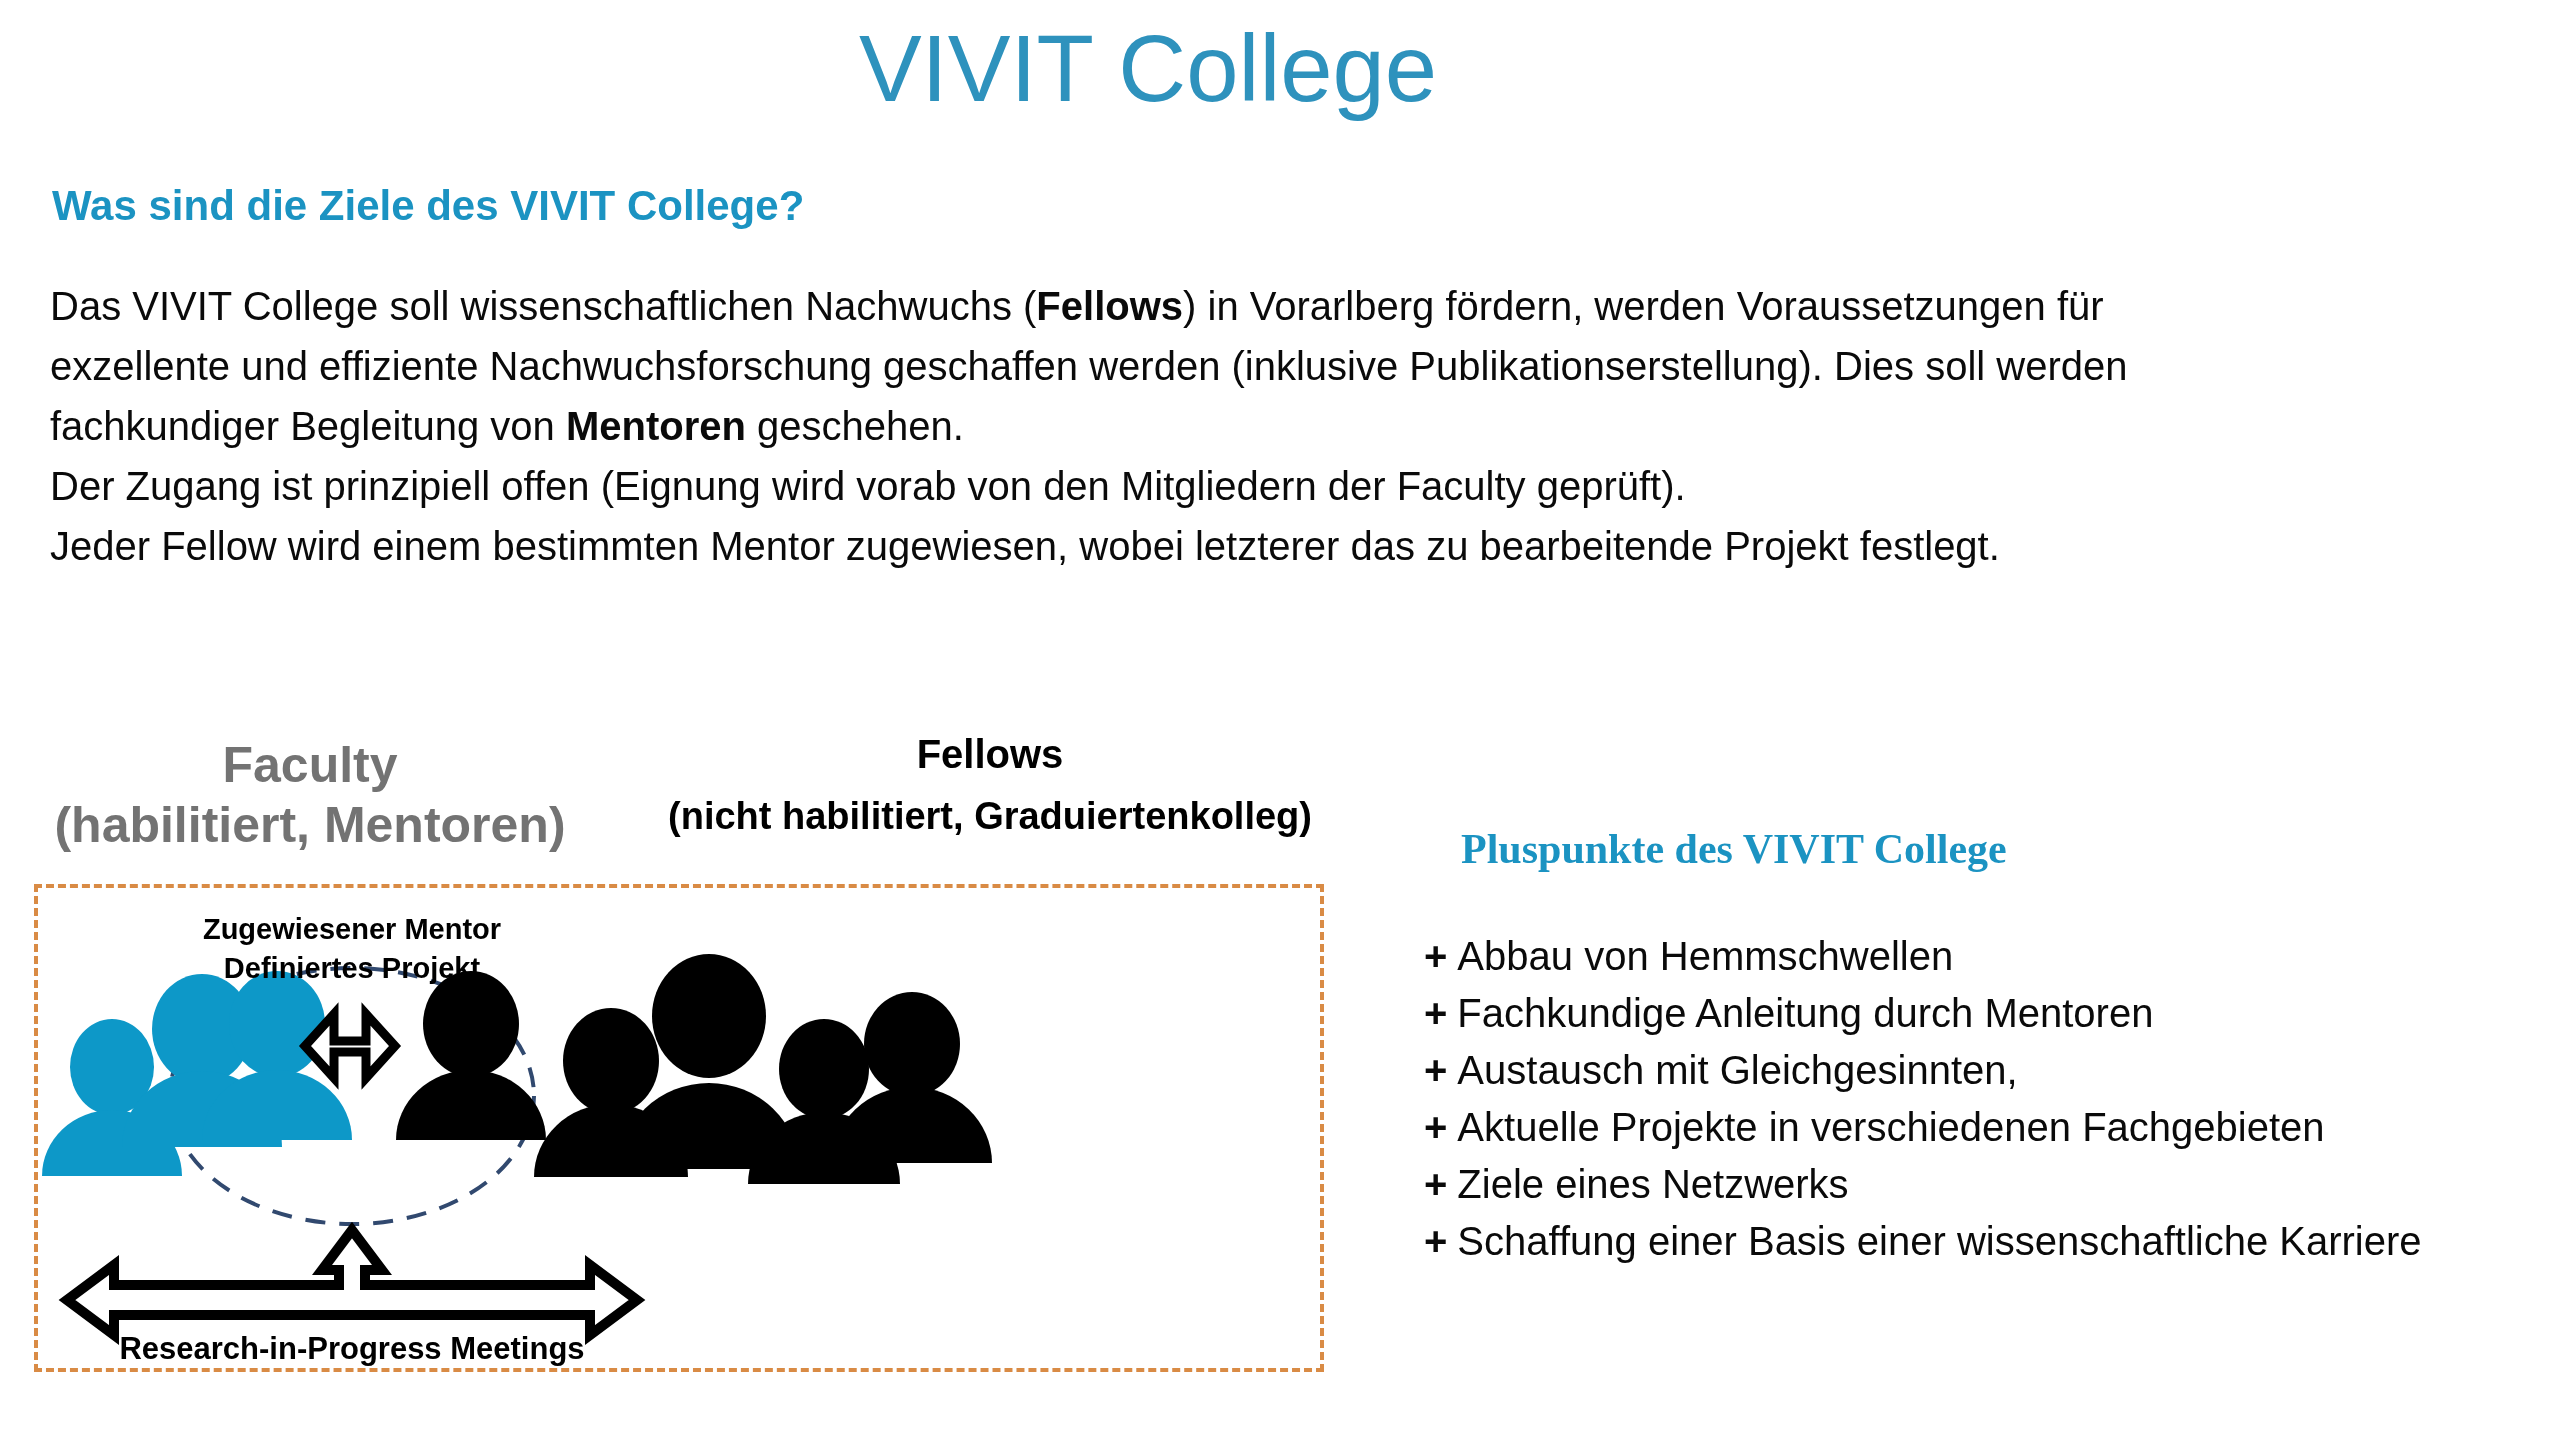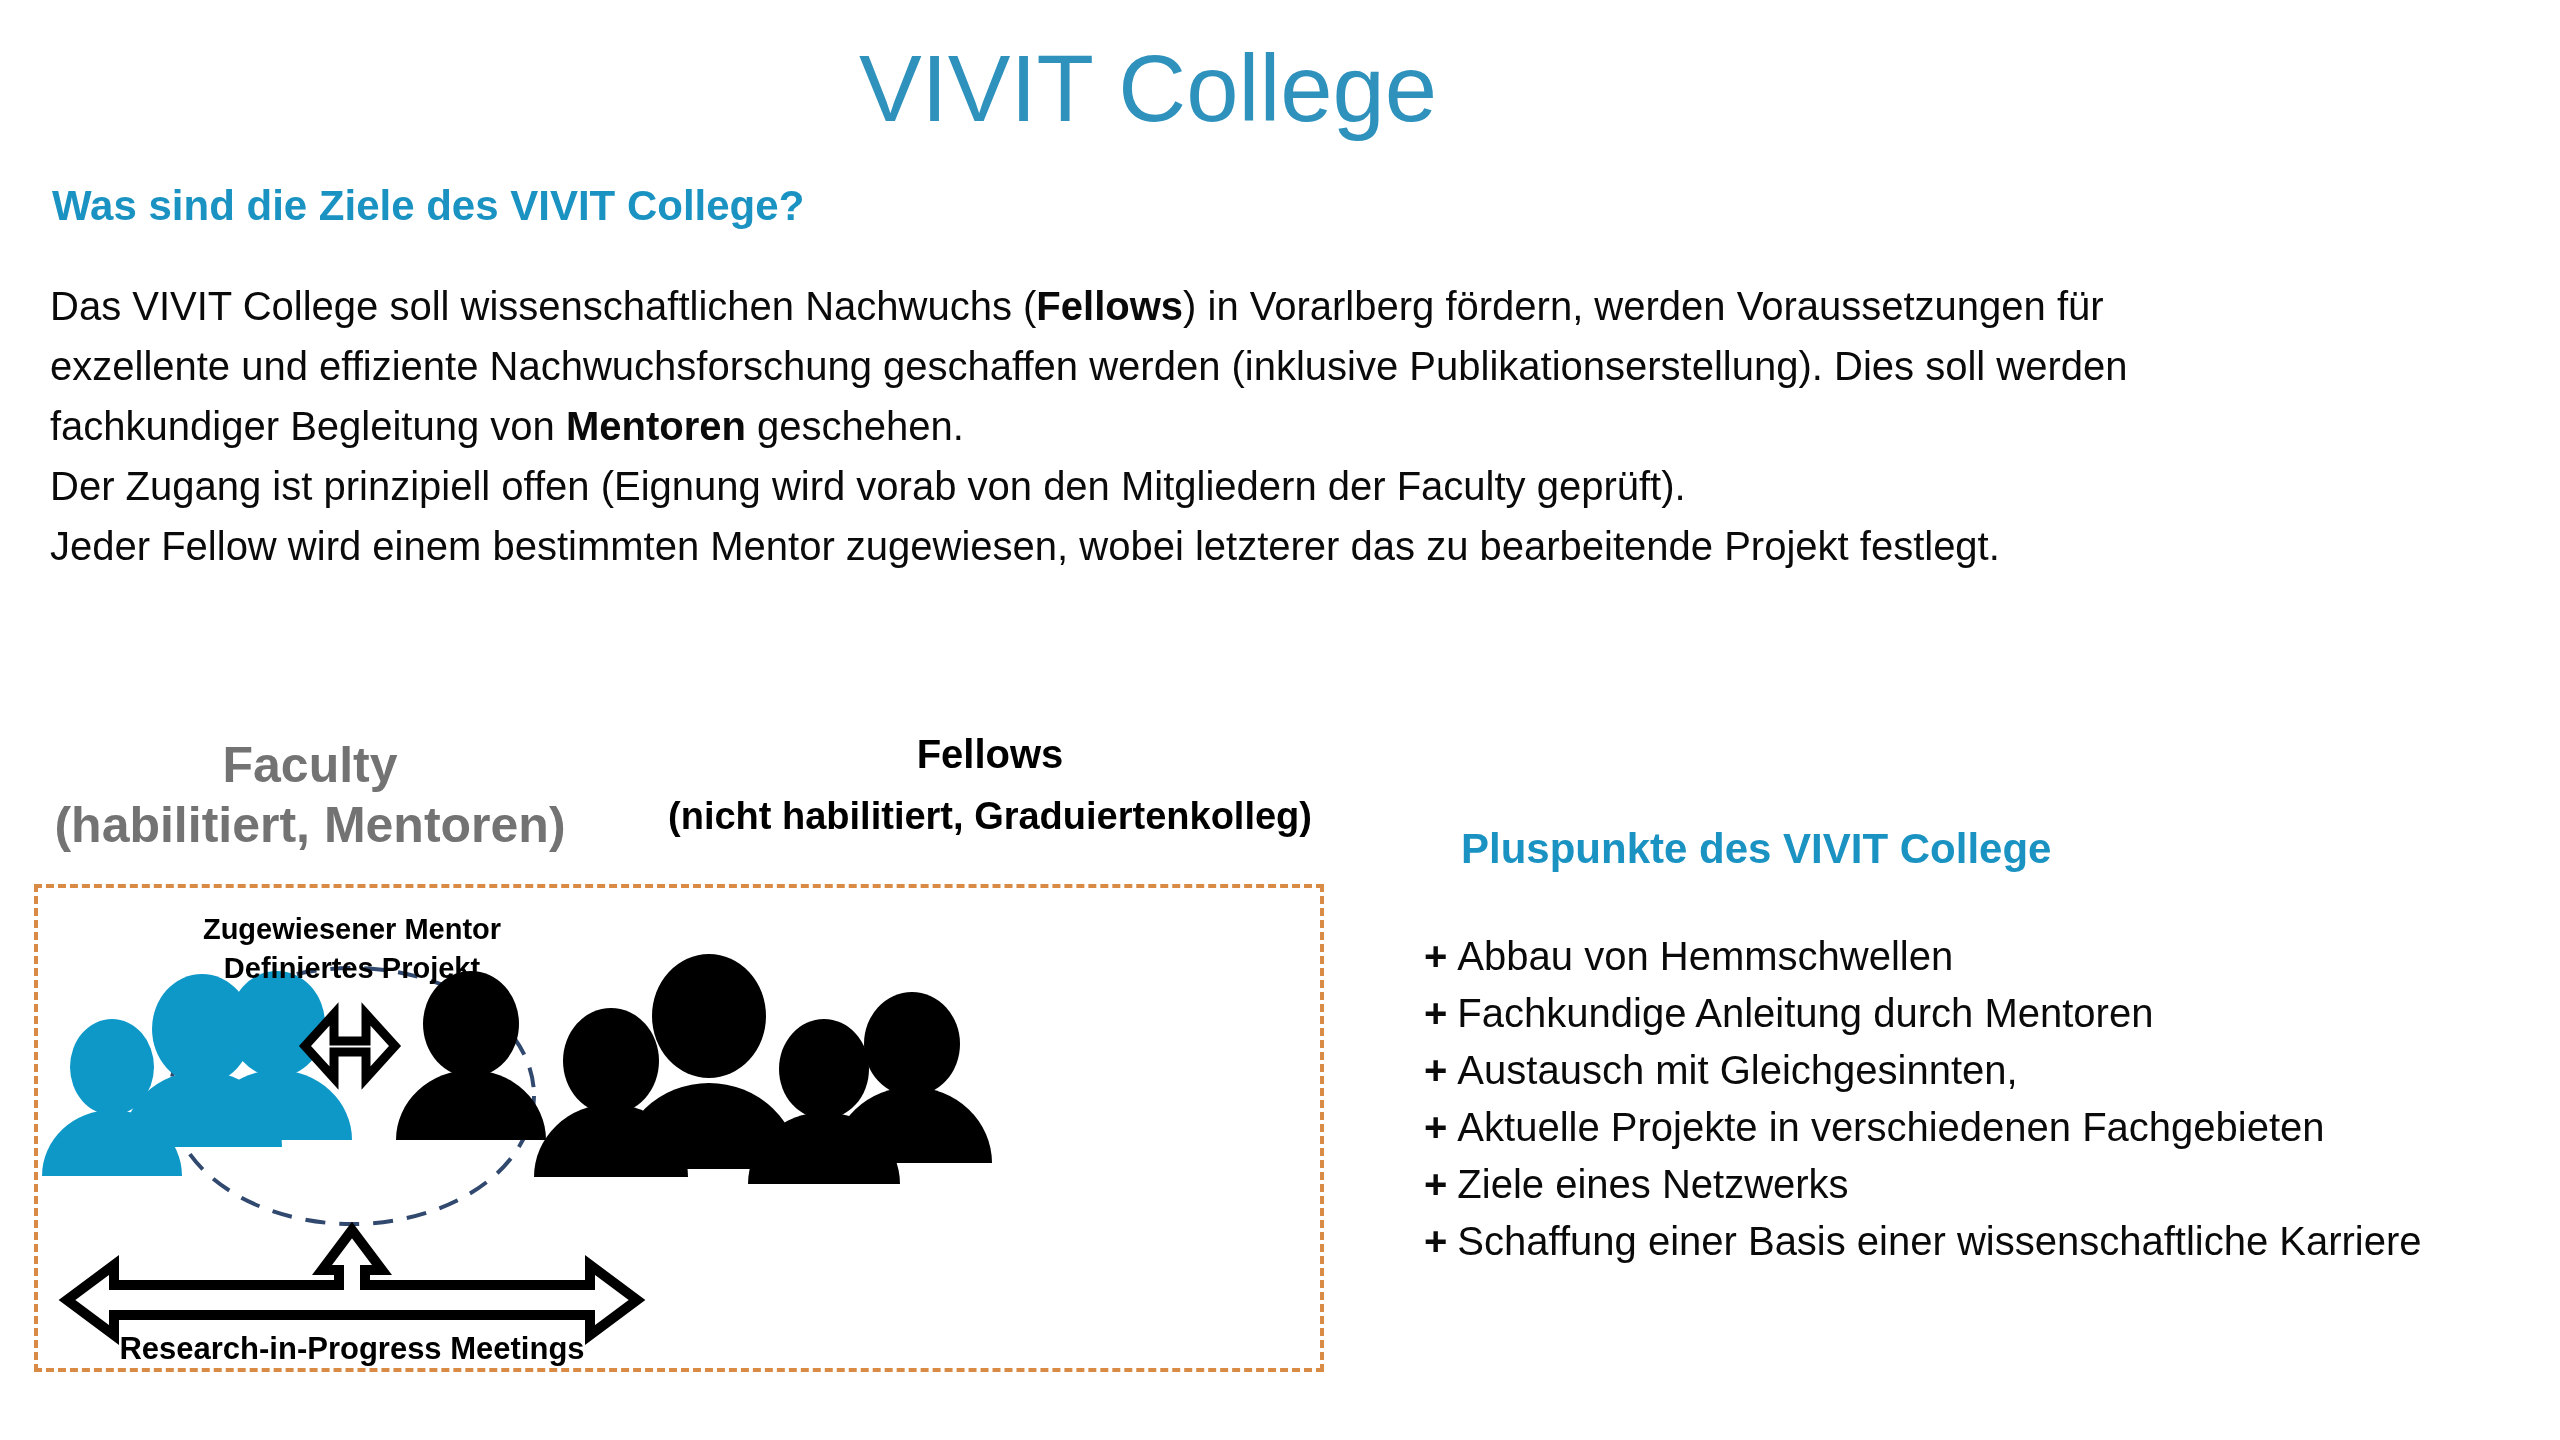--- a/index.html
+++ b/index.html
@@ -21,21 +21,20 @@
     position: absolute;
     top: 20px;
     left: 0;
     width: 2296px;
     text-align: center;
     font-size: 94px;
     line-height: 1.05;
     font-weight: 400;
     color: #2e92bd;
     letter-spacing: 0px;
-    margin-top: 20px;
   }
 
   
   #goals-heading {
     position: absolute;
     top: 182px;
     left: 52px;
     font-size: 42px;
     font-weight: bold;
     color: #1b93c2;
@@ -101,20 +100,21 @@
 
   
   #plus-heading {
     position: absolute;
     top: 825px;
     left: 1461px;
     font-size: 42px;
     font-weight: bold;
     color: #1b93c2;
     white-space: nowrap;
+    font-family: Liberation Serif, serif;
   }
   #plus-list {
     position: absolute;
     top: 928px;
     left: 1424px;
     width: 1180px;
     font-size: 40px;
     line-height: 57px;
     color: #0a0a0a;
   }

